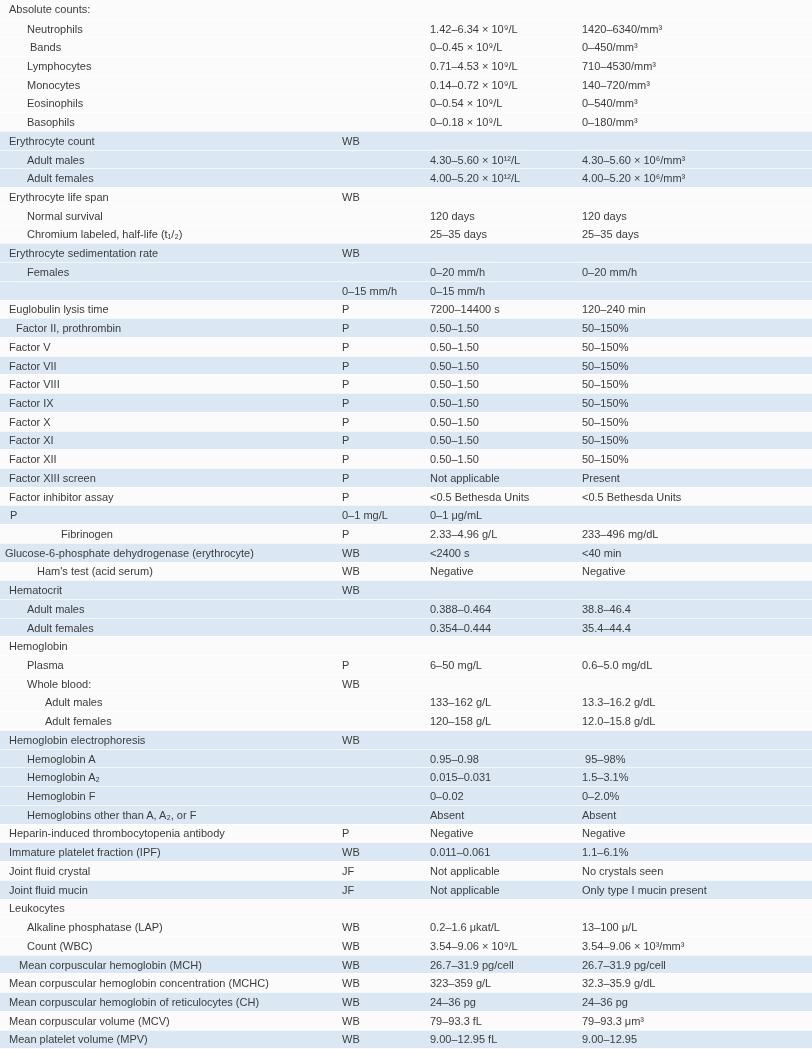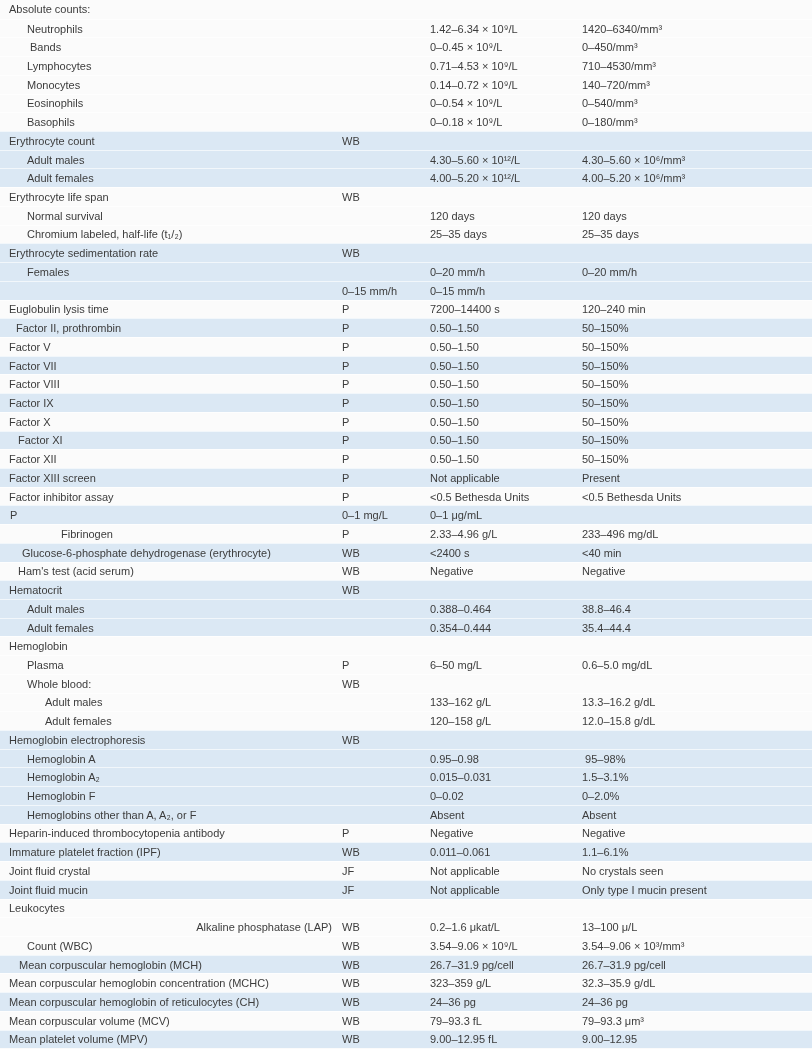--- a/index.html
+++ b/index.html
@@ -192,21 +192,21 @@
   </div>
 
   <div class="lab-row w">
     <div class="cell t" style="padding-left: 9px;">Factor X</div>
     <div class="cell sp">P</div>
     <div class="cell si">0.50–1.50</div>
     <div class="cell cv">50–150%</div>
   </div>
 
   <div class="lab-row b">
-    <div class="cell t" style="padding-left: 18px;">Factor XI</div>
+    <div class="cell t" style="padding-left: 9px;">Factor XI</div>
     <div class="cell sp">P</div>
     <div class="cell si">0.50–1.50</div>
     <div class="cell cv">50–150%</div>
   </div>
 
   <div class="lab-row w">
     <div class="cell t" style="padding-left: 9px;">Factor XII</div>
     <div class="cell sp">P</div>
     <div class="cell si">0.50–1.50</div>
     <div class="cell cv">50–150%</div>
@@ -233,28 +233,28 @@
   </div>
 
   <div class="lab-row w">
     <div class="cell t" style="padding-left: 27px; margin-left: 34px;">Fibrinogen</div>
     <div class="cell sp">P</div>
     <div class="cell si">2.33–4.96 g/L</div>
     <div class="cell cv">233–496 mg/dL</div>
   </div>
 
   <div class="lab-row b">
-    <div class="cell t" style="padding-left: 22px;">Glucose-6-phosphate dehydrogenase (erythrocyte)</div>
+    <div class="cell t" style="padding-left: 5px;">Glucose-6-phosphate dehydrogenase (erythrocyte)</div>
     <div class="cell sp">WB</div>
     <div class="cell si">&lt;2400 s</div>
     <div class="cell cv">&lt;40 min</div>
   </div>
 
   <div class="lab-row w">
-    <div class="cell t" style="padding-left: 18px;">Ham's test (acid serum)</div>
+    <div class="cell t" style="padding-left: 9px; margin-left: 28px;">Ham's test (acid serum)</div>
     <div class="cell sp">WB</div>
     <div class="cell si">Negative</div>
     <div class="cell cv">Negative</div>
   </div>
 
   <div class="lab-row b">
     <div class="cell t" style="padding-left: 9px;">Hematocrit</div>
     <div class="cell sp">WB</div>
     <div class="cell si"></div>
     <div class="cell cv"></div>
@@ -373,21 +373,21 @@
   </div>
 
   <div class="lab-row w">
     <div class="cell t" style="padding-left: 9px;">Leukocytes</div>
     <div class="cell sp"></div>
     <div class="cell si"></div>
     <div class="cell cv"></div>
   </div>
 
   <div class="lab-row w">
-    <div class="cell t" style="padding-left: 27px; text-align: right;">Alkaline phosphatase (LAP)</div>
+    <div class="cell t" style="padding-left: 27px;">Alkaline phosphatase (LAP)</div>
     <div class="cell sp">WB</div>
     <div class="cell si">0.2–1.6 μkat/L</div>
     <div class="cell cv">13–100 μ/L</div>
   </div>
 
   <div class="lab-row w">
     <div class="cell t" style="padding-left: 27px;">Count (WBC)</div>
     <div class="cell sp">WB</div>
     <div class="cell si">3.54–9.06 × 10⁹/L</div>
     <div class="cell cv">3.54–9.06 × 10³/mm³</div>

